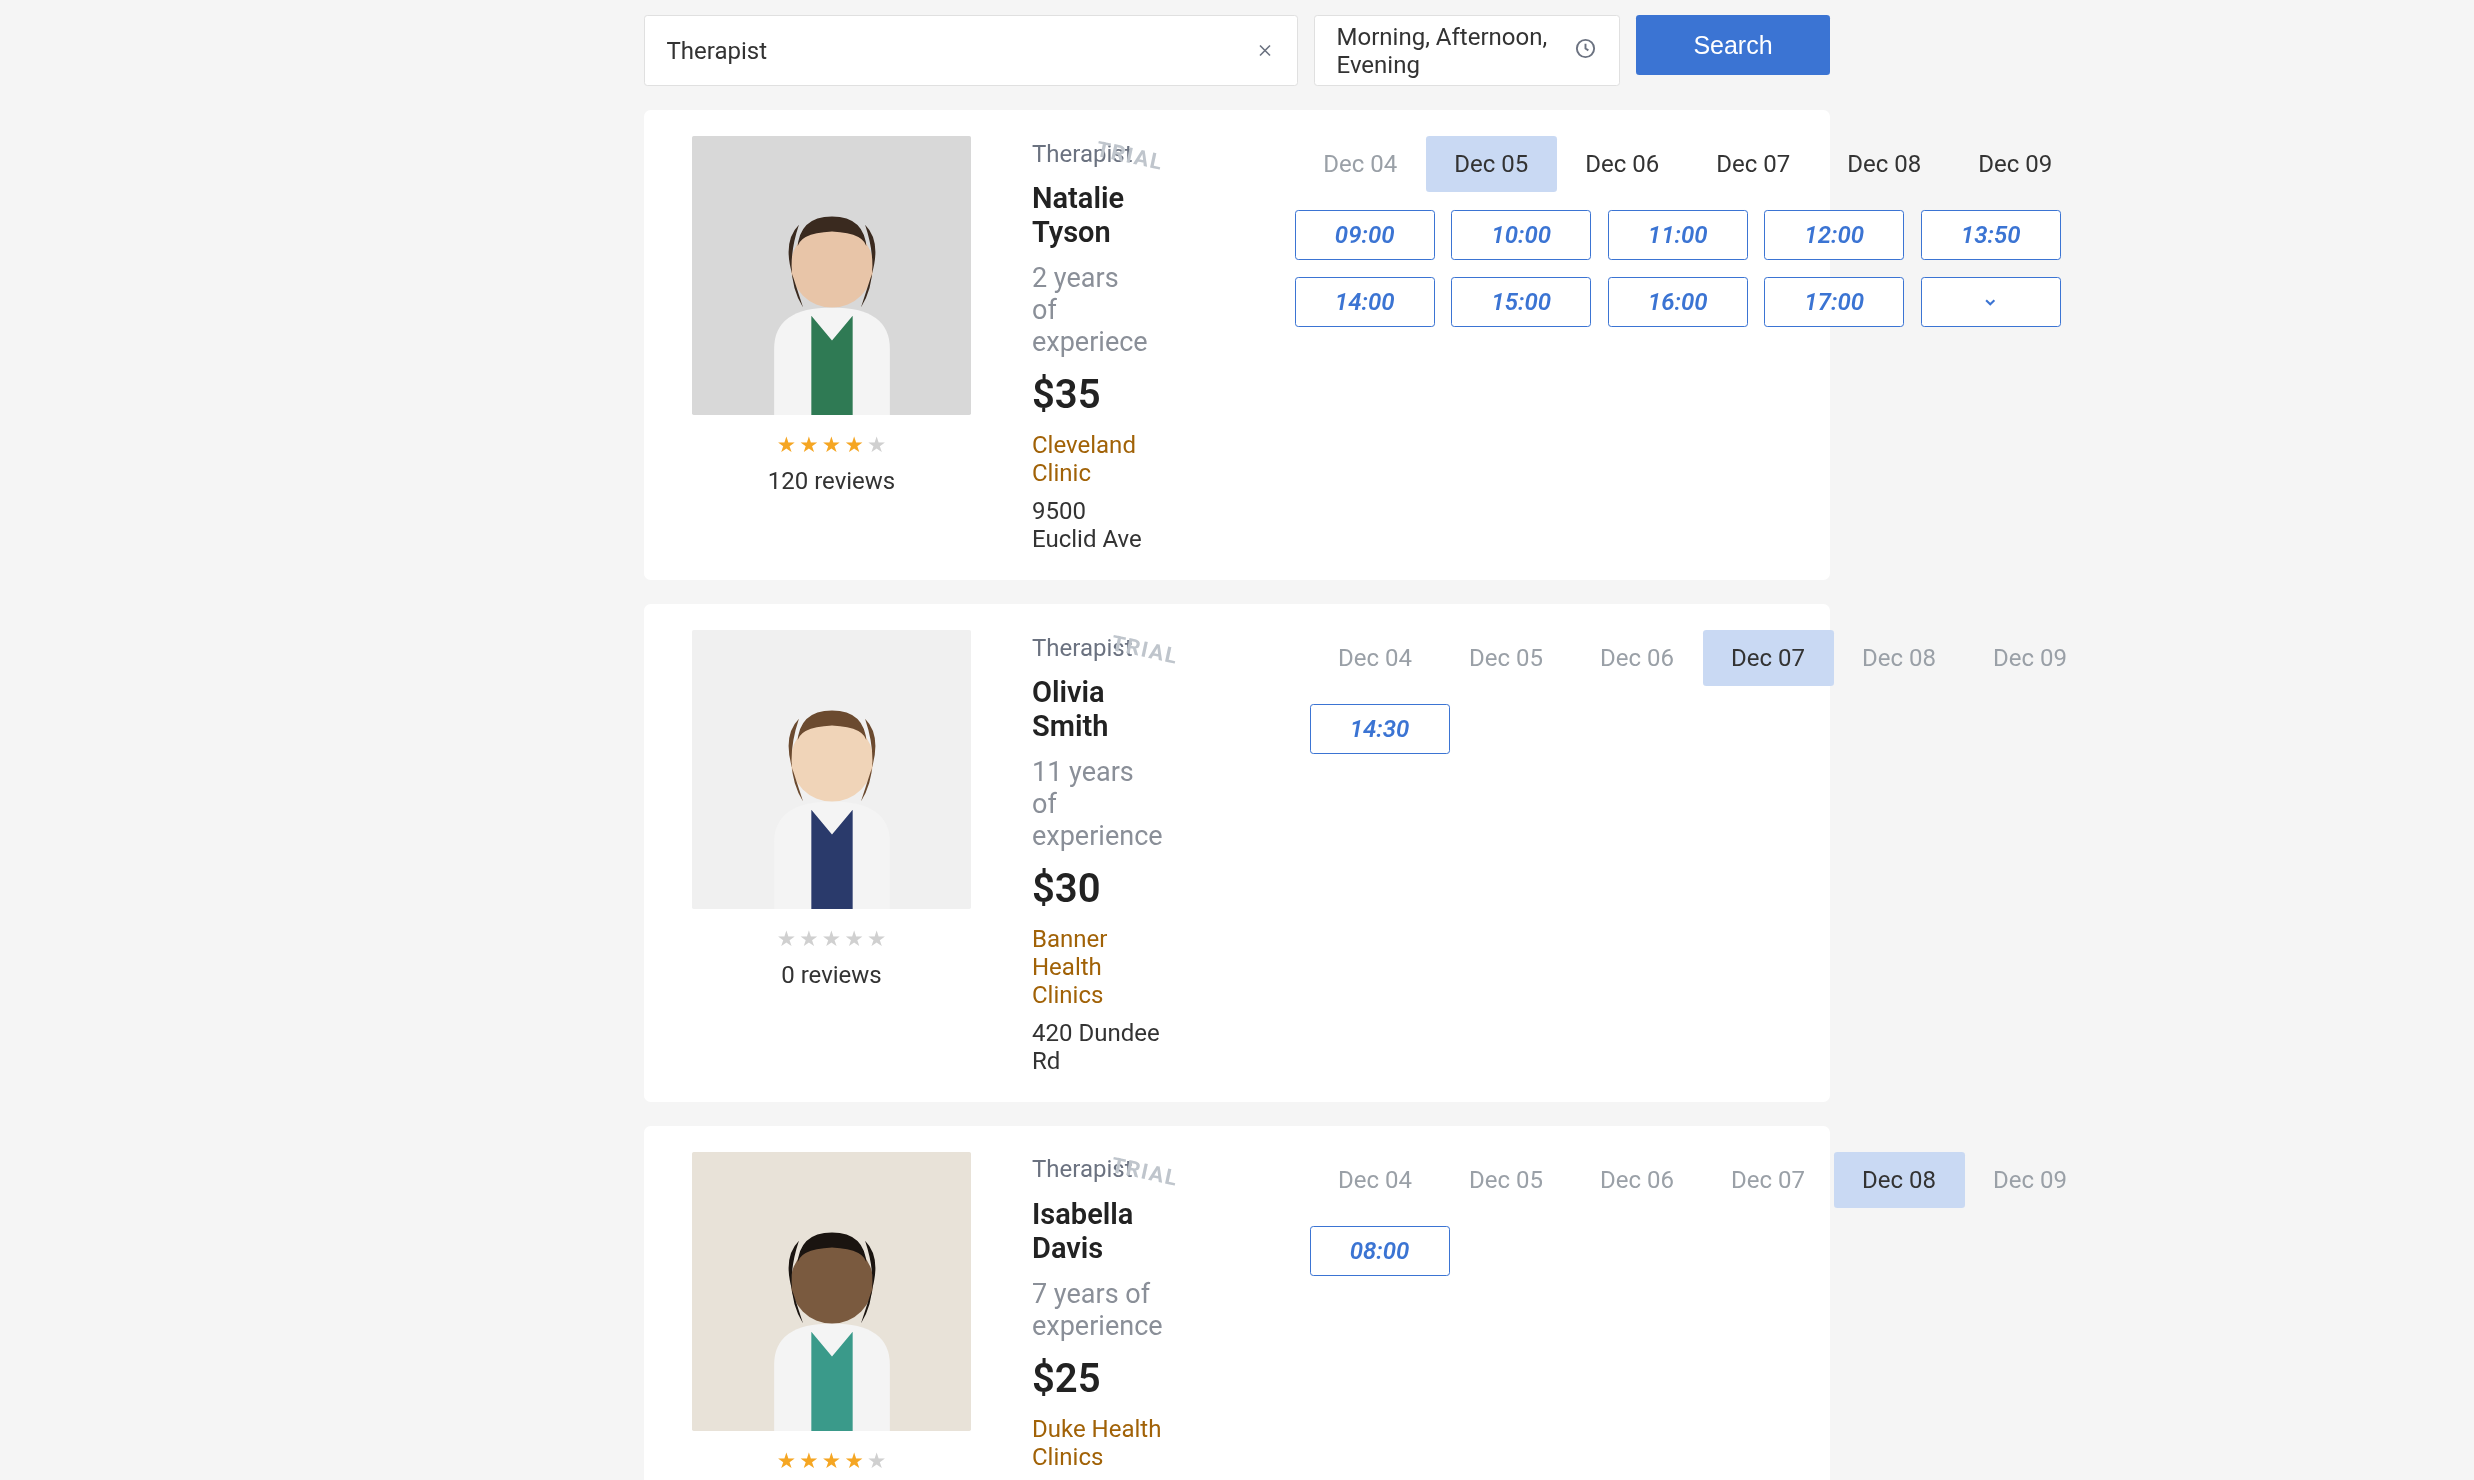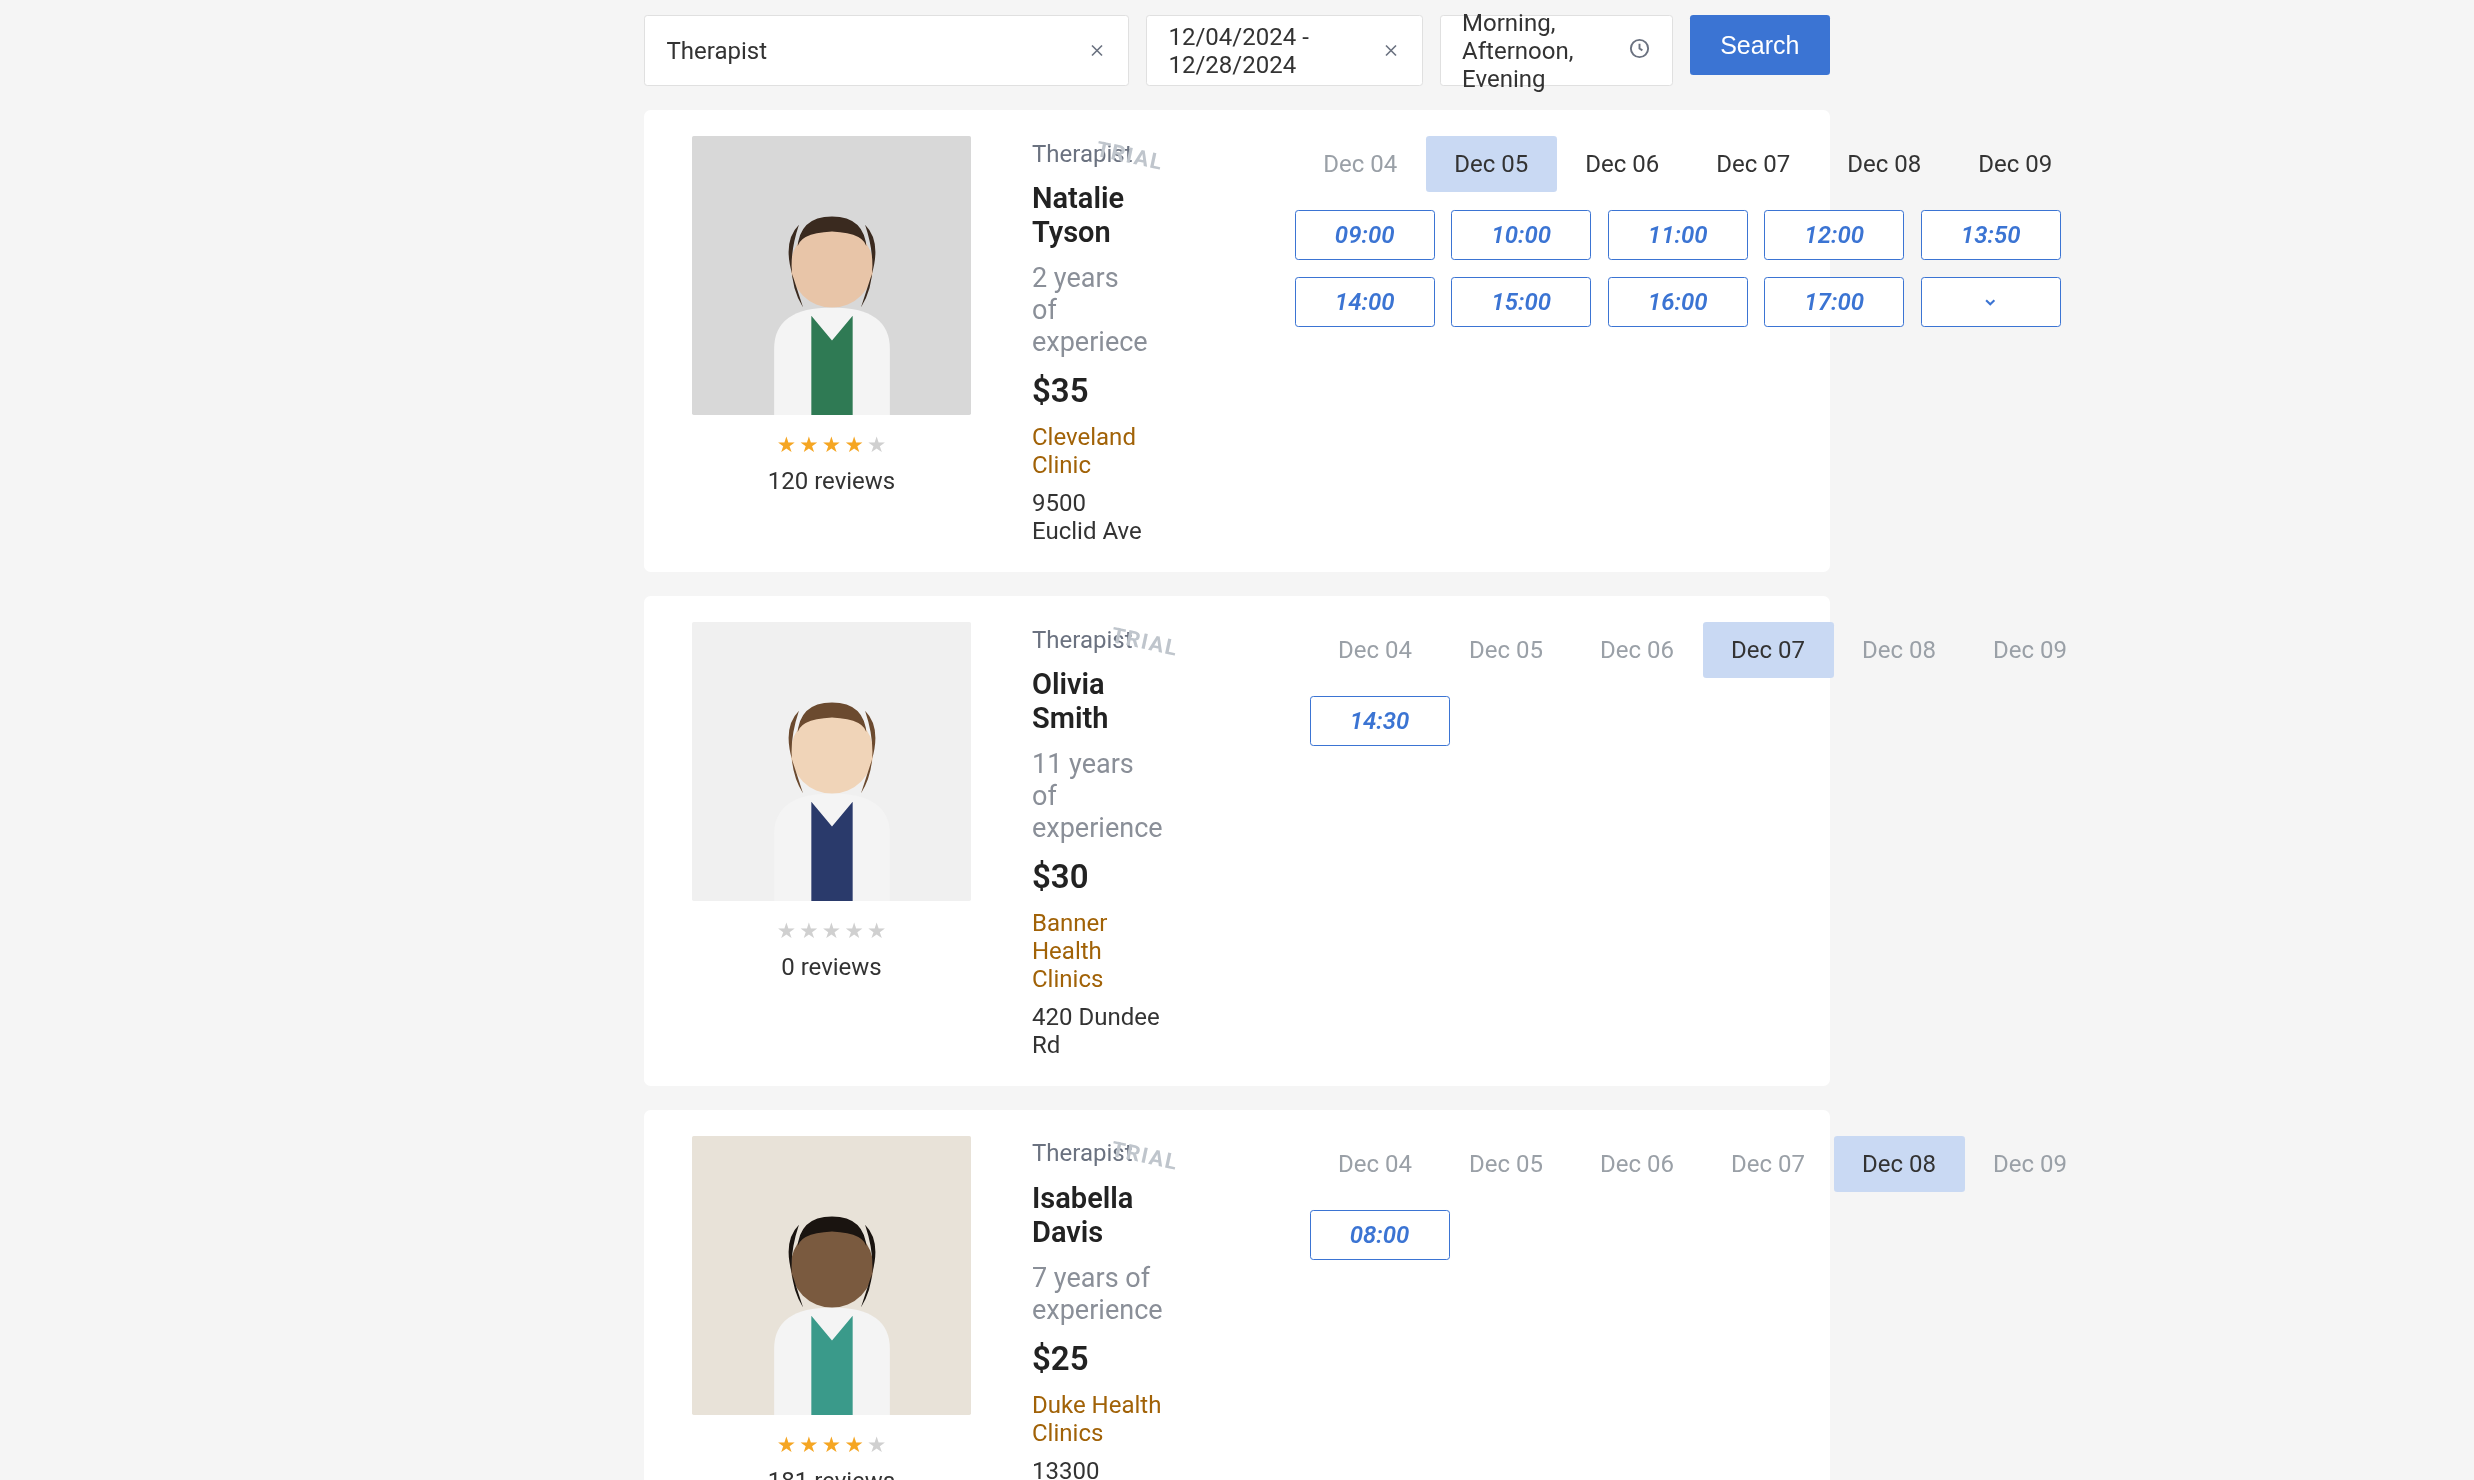--- a/index.html
+++ b/index.html
@@ -94,21 +94,21 @@
   right: -16.5px;
   transform: rotate(12deg);
   color: #bfc5cc;
   font-size: 21.5px;
   font-weight: 700;
   letter-spacing: 1.7px;
 }
 .specialty-label { font-size: 24px; color: #6b7280; margin-bottom: 13.2px; }
 .doctor-name { font-size: 29px; font-weight: 600; color: #222; margin-bottom: 13.2px; }
 .experience { font-size: 27px; color: #8a8f98; margin-bottom: 13.2px; }
-.price { font-size: 33px; font-weight: 600; color: #222; margin-bottom: 13.2px; }
+.price { font-size: 40px; font-weight: 600; color: #222; margin-bottom: 13.2px; }
 .clinic-name { font-size: 24px; color: #a16207; margin-bottom: 10px; }
 .clinic-addr { font-size: 24px; color: #333; }
 
 .divider { width: 0.8px; background: #e5e7eb; align-self: stretch; margin: 3.3px 0; }
 
 .slots-col { flex: 1; padding-left: 25px; }
 .date-tabs { display: flex; gap: 0; margin-bottom: 18px; }
 .date-tab {
   width: 131px;
   height: 56px;
@@ -145,28 +145,20 @@
 .chev-down { width: 16.5px; height: 16.5px; }
 </style>
 </head>
 <body>
 
 <div class="container">
 
   <div class="search-bar">
     <div class="search-field specialty">
       <span>Therapist</span>
-      <span class="clear-btn">
-        <svg viewBox="0 0 24 24" width="20" height="20" fill="none" stroke="currentColor" stroke-width="2">
-            <path d="M18 6 6 18M6 6l12 12"></path>
-          </svg>
-      </span>
-    </div>
-    <div class="search-field daterange">
-      <span>12/04/2024 - 12/28/2024</span>
       <span class="clear-btn">
         <svg viewBox="0 0 24 24" width="20" height="20" fill="none" stroke="currentColor" stroke-width="2">
             <path d="M18 6 6 18M6 6l12 12"></path>
           </svg>
       </span>
     </div>
     <div class="search-field timeofday">
       <span>Morning, Afternoon, Evening</span>
       <span class="clock-icon">
         <svg viewBox="0 0 24 24" width="23" height="23" fill="none" stroke="currentColor" stroke-width="2">

